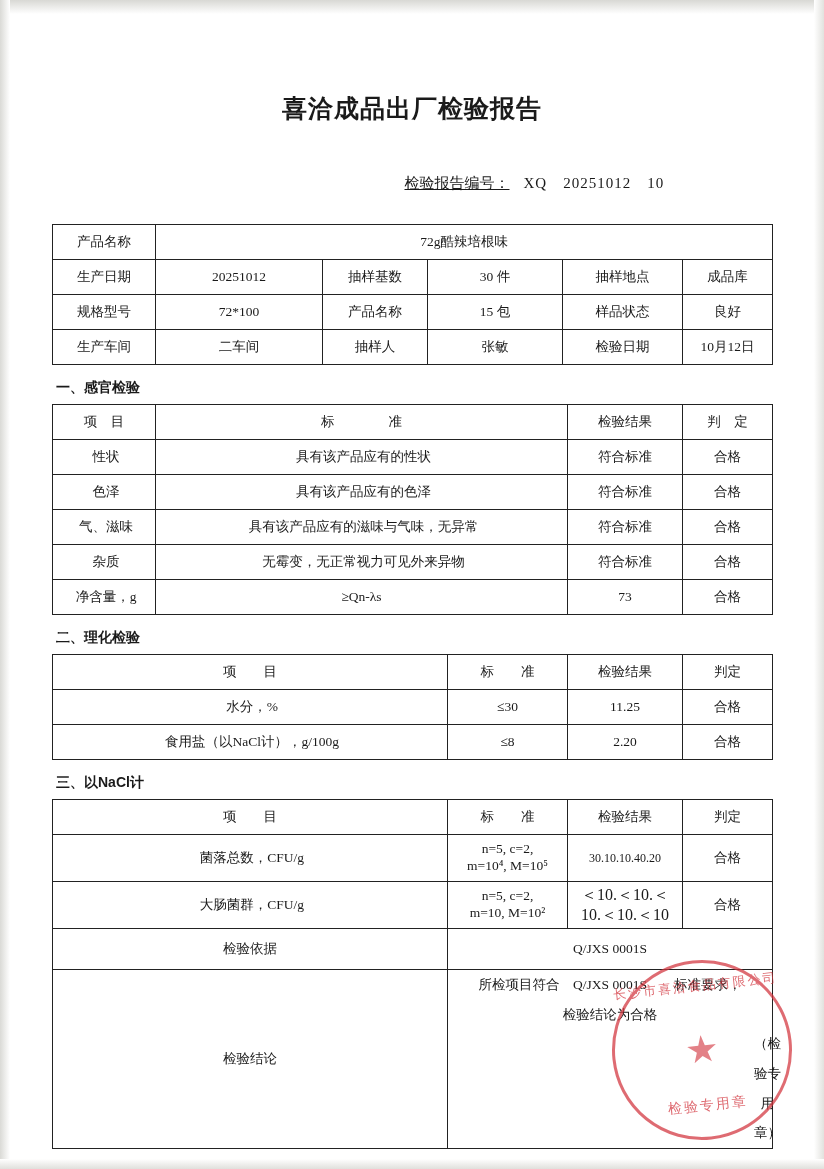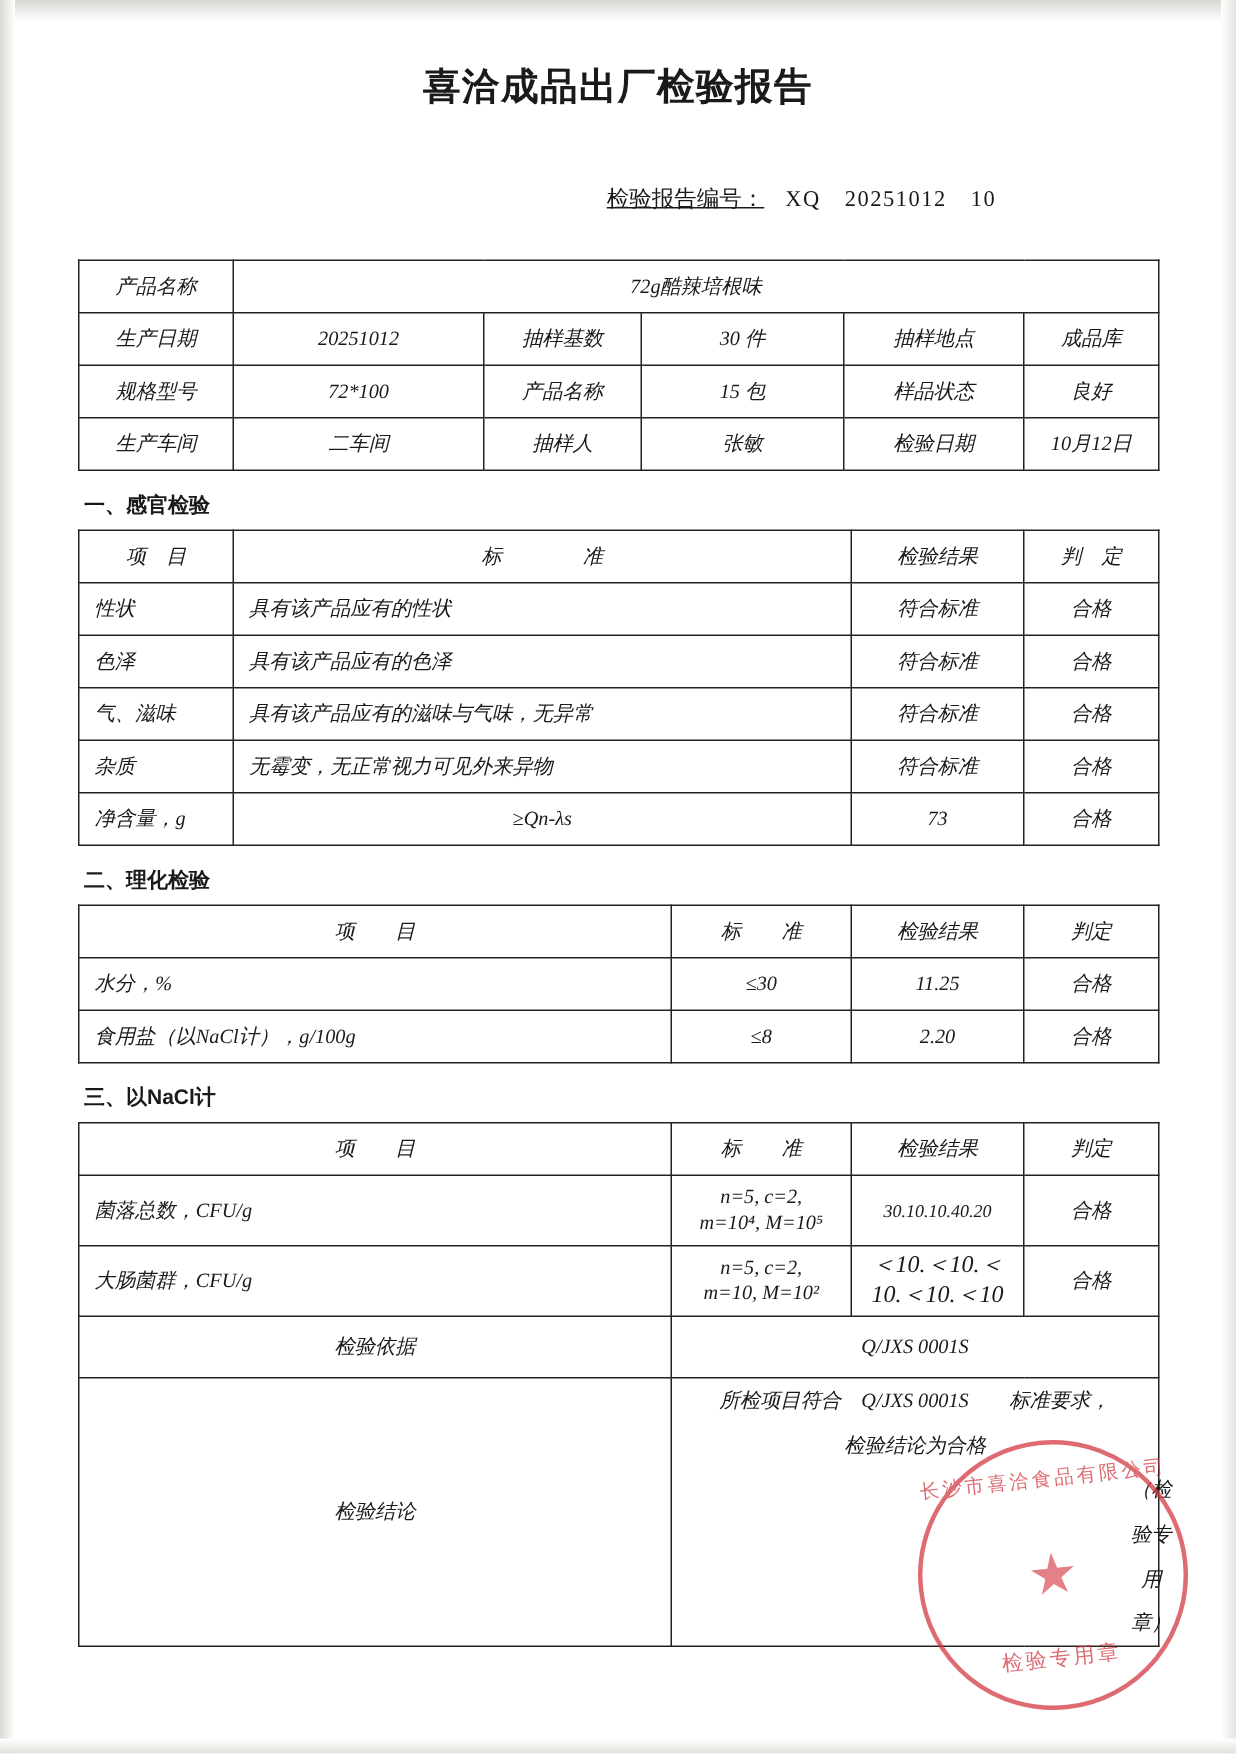--- a/index.html
+++ b/index.html
@@ -43,50 +43,49 @@
     left: 52px;
     top: 0;
     width: 720px;
   }
 
   .doc-title {
     text-align: center;
     font-size: 25px;
     font-weight: bold;
     letter-spacing: 1px;
-    margin-top: 41px;
+    margin-top: 92px;
     font-family: "Liberation Sans", "DejaVu Sans", sans-serif;
   }
 
   .report-no-row {
     margin-top: 32px;
     padding-left: 330px;
     font-size: 15px;
     white-space: pre;
   }
   .report-no-label { letter-spacing: 0px; text-decoration: underline; }
   .report-no-value { letter-spacing: 1px; margin-left: 14px; }
 
   table.grid {
     border-collapse: collapse;
     width: 100%;
     table-layout: fixed;
-    font-style: italic;
   }
   table.grid td, table.grid th {
     border: 1px solid #222;
     font-size: 13.5px;
     font-weight: normal;
     padding: 0 6px;
     height: 34px;
     vertical-align: middle;
     text-align: center;
   }
   table.grid td.left {
-    text-align: left;
+    text-align: center;
     padding-left: 10px;
   }
   .tbl-head {
     margin-top: 14px;
   }
   .section-title {
     font-size: 14px;
     font-weight: bold;
     margin: 14px 0 7px 4px;
     font-family: "Liberation Sans", "DejaVu Sans", sans-serif;

